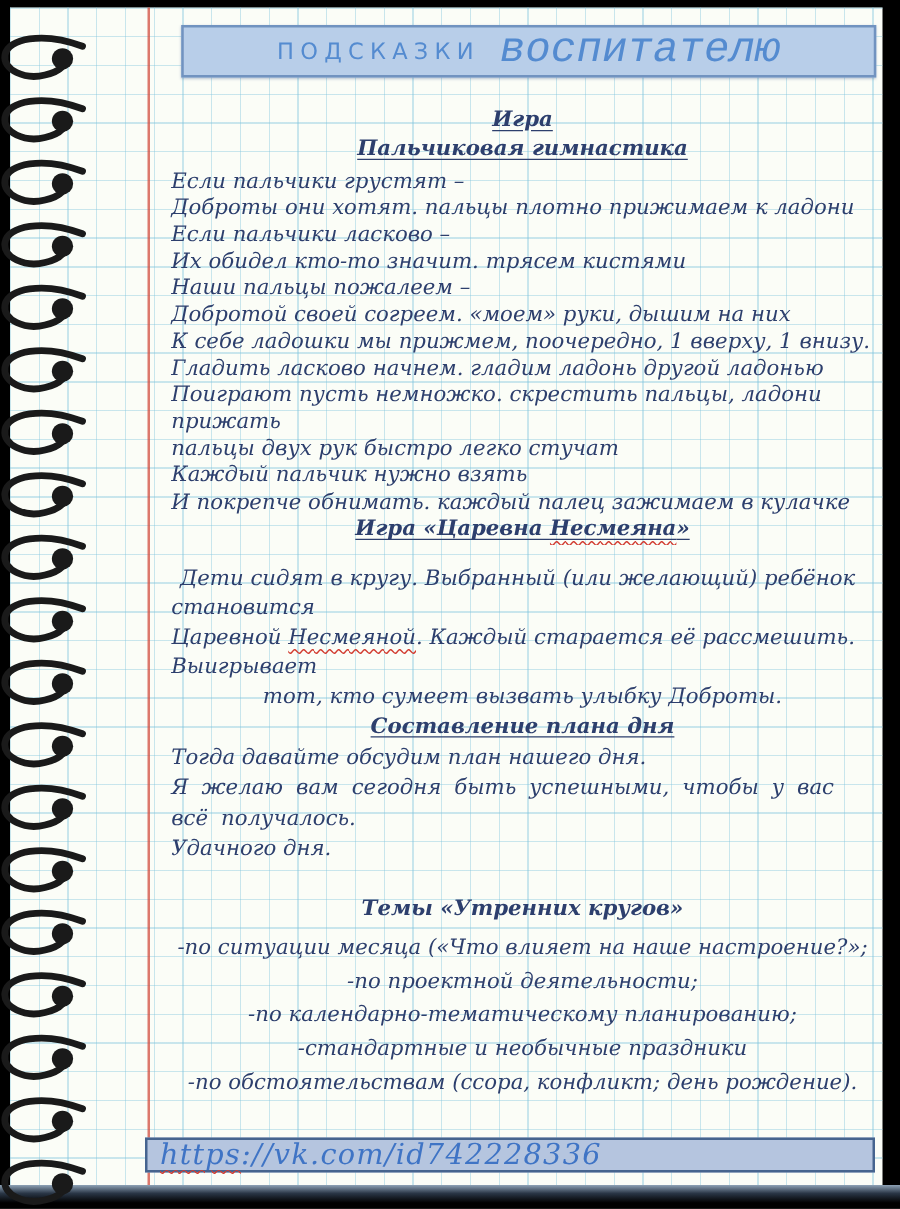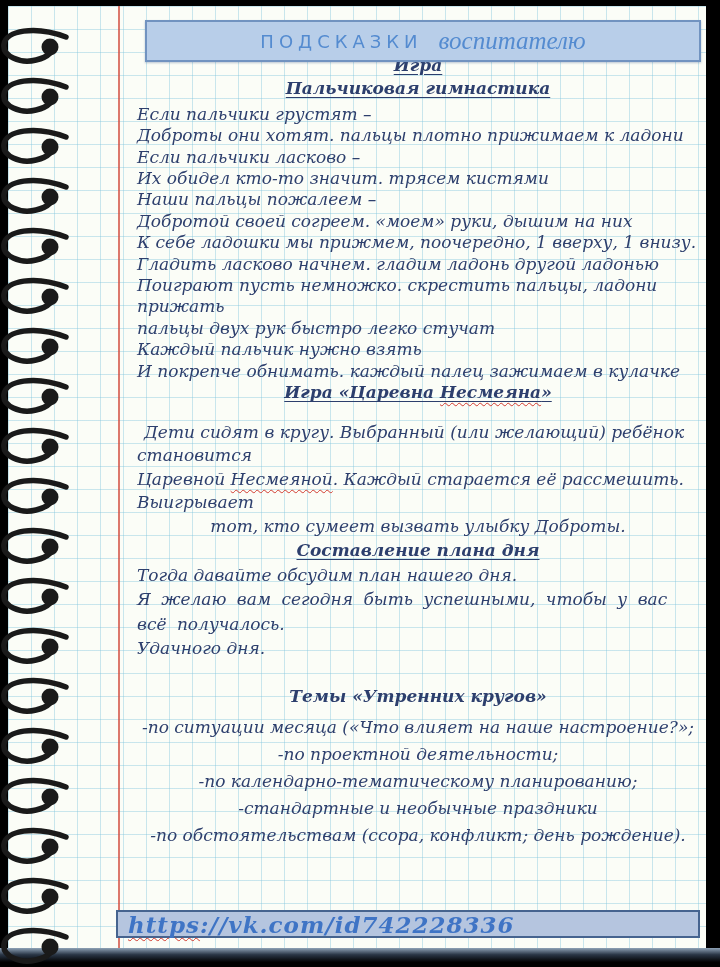--- a/index.html
+++ b/index.html
@@ -19,41 +19,41 @@
   .bottom-strip{position:absolute;left:0;right:0;bottom:0;height:19px;
       background:linear-gradient(to bottom,#8ea2b6 0%,#2a3646 35%,#000 75%);}
   .spirals{position:absolute;left:0;top:0;z-index:5;}
 
   .banner{position:absolute;left:145px;top:20px;width:552px;height:38px;z-index:3;
       background:var(--banner_fill);border:2px solid var(--banner_border);
       box-shadow:0 1px 2px rgba(60,90,140,.35);
       display:flex;align-items:center;justify-content:center;gap:16px;}
   .banner-main{font-family:"DejaVu Sans",sans-serif;font-size:18px;letter-spacing:5px;
       color:var(--title_blue);font-weight:500;}
-  .banner-sub{font-family:Liberation Serif, serif;font-style:italic;font-size:25px;
+  .banner-sub{font-family:Liberation Mono, monospace;font-style:italic;font-size:34px;
       color:var(--title_blue);}
 
-  .content{position:absolute;left:137px;top:49px;width:562px;z-index:2;}
+  .content{position:absolute;left:137px;top:80px;width:562px;z-index:2;}
   .t{font-style:italic;font-size:17px;line-height:21.4px;color:var(--ink);}
   .hd{font-weight:700;text-align:center;}
   .u{text-decoration:underline;text-underline-offset:3px;}
   .c{text-align:center;}
   .para{line-height:23.6px;}
   .ind{text-indent:7px;margin-top:17px;}
   .plan{line-height:24.4px;}
   .just{word-spacing:5px;}
   .themes-hd{margin-top:22px;margin-bottom:5px;line-height:26px;}
   .bul{line-height:27.2px;}
   .mt6{margin-top:6px;} .mb2{margin-bottom:2px;} .mt4{margin-top:4px;}
   .wavy{text-decoration:underline wavy #d23b30;text-decoration-thickness:1px;
       text-underline-offset:4px;}
 
   .url-box{position:absolute;left:116px;top:910px;width:584px;height:28px;z-index:3;
       background:var(--url_fill);border:2px solid var(--url_border);
-      display:flex;align-items:center;padding-left:10px;box-sizing:border-box;font-weight:bold;}
+      display:flex;align-items:center;padding-left:10px;box-sizing:border-box;}
   .url-text{font-style:italic;font-size:23px;color:var(--url_text);letter-spacing:1px;}
 </style>
 </head>
 <body>
 
 <div class="paper"></div>
 <div class="margin-line"></div>
 
 <svg class="spirals" id="spirals" width="80" height="967" aria-hidden="true">
   <defs>

